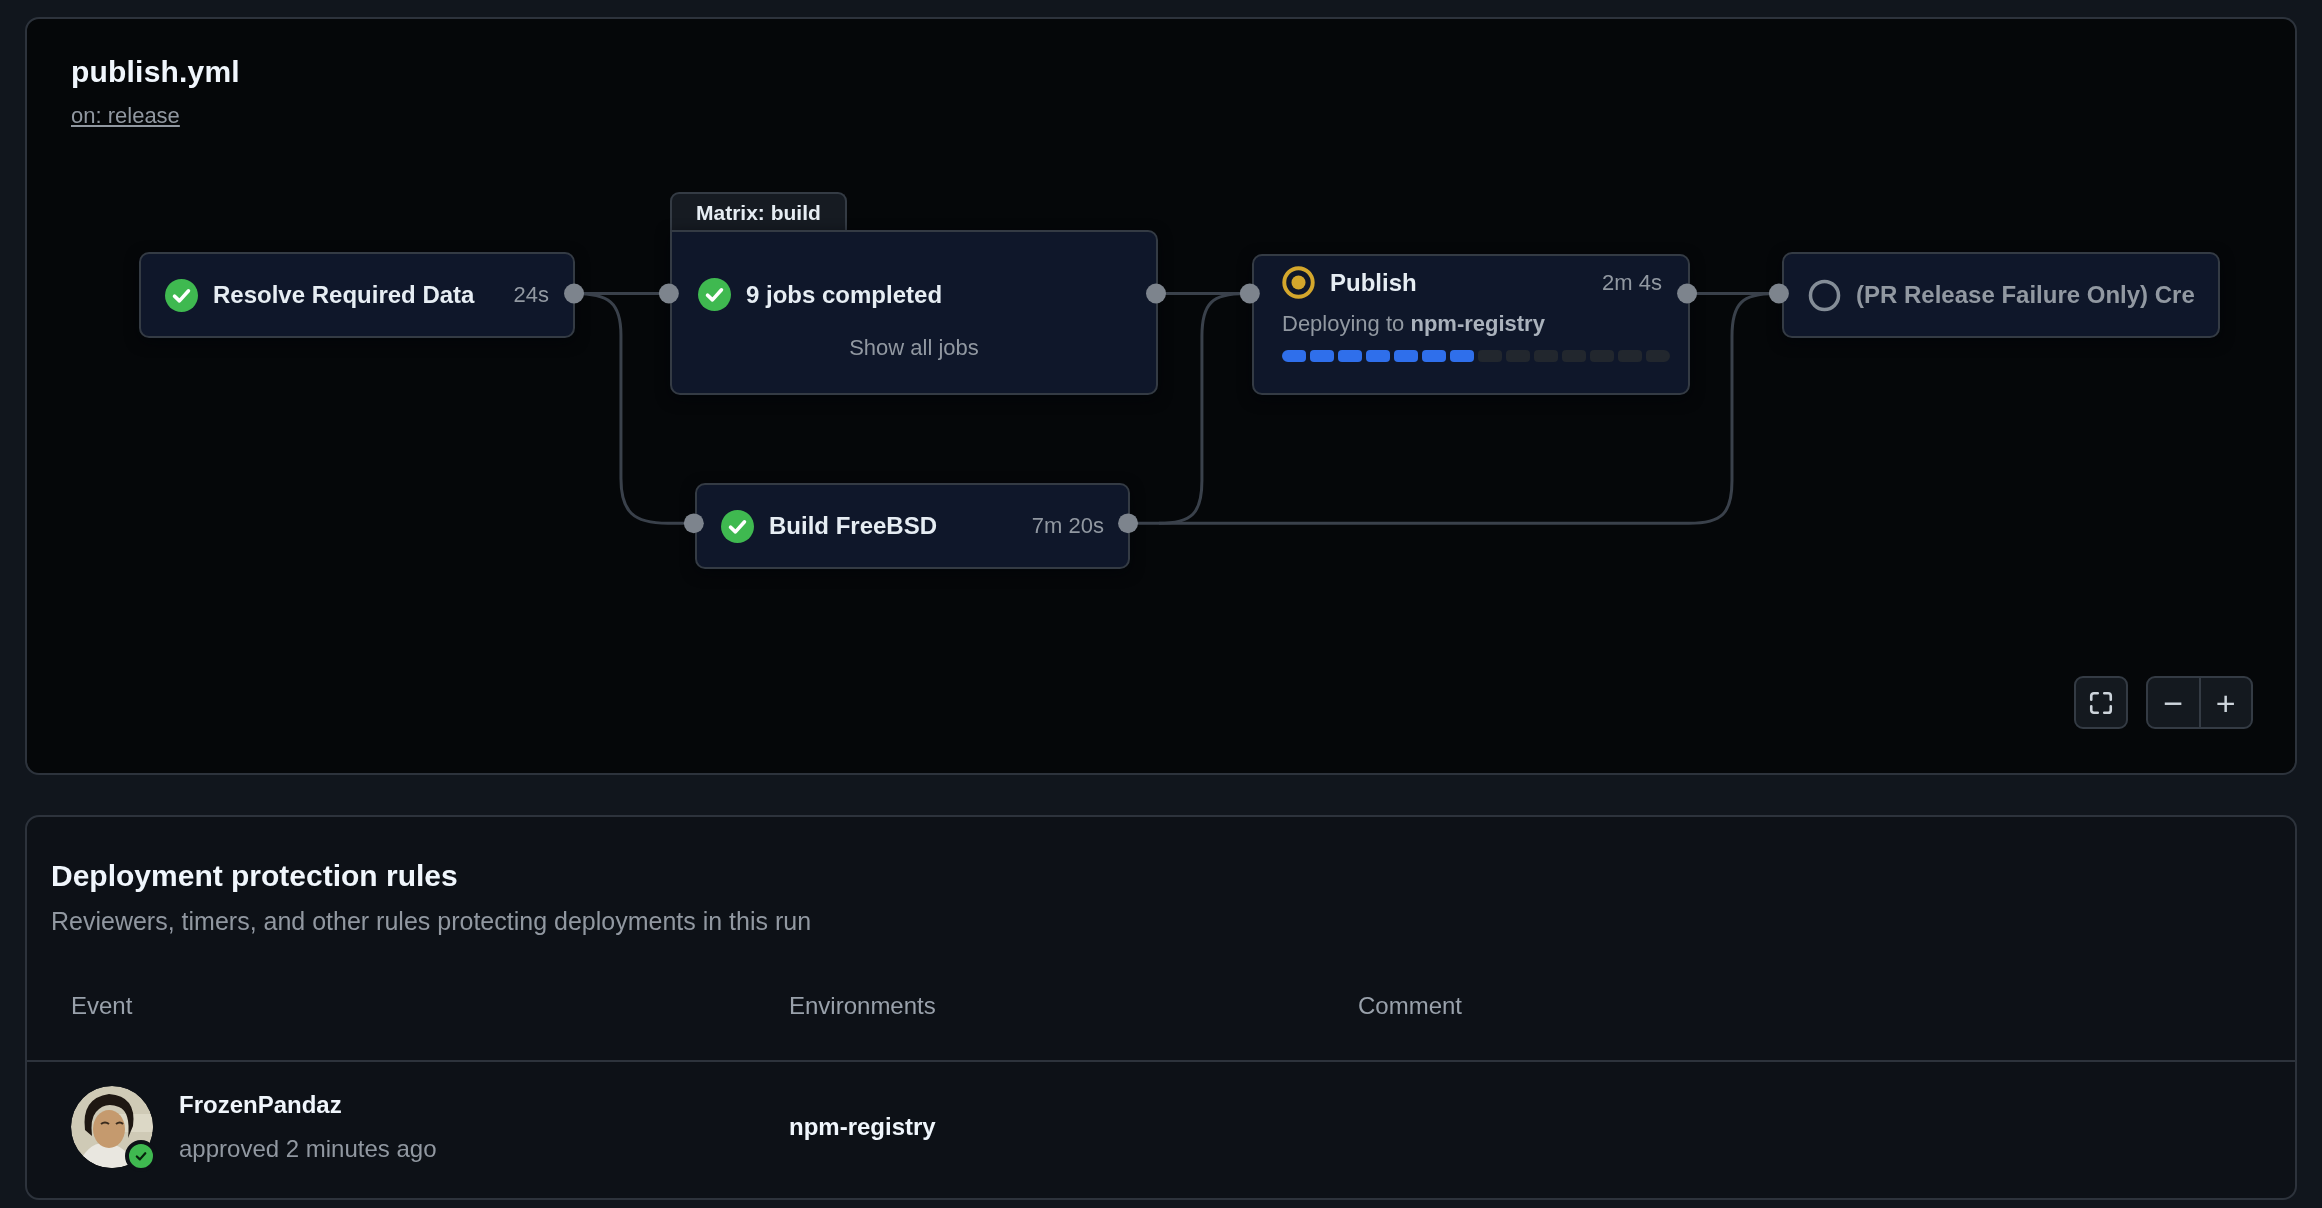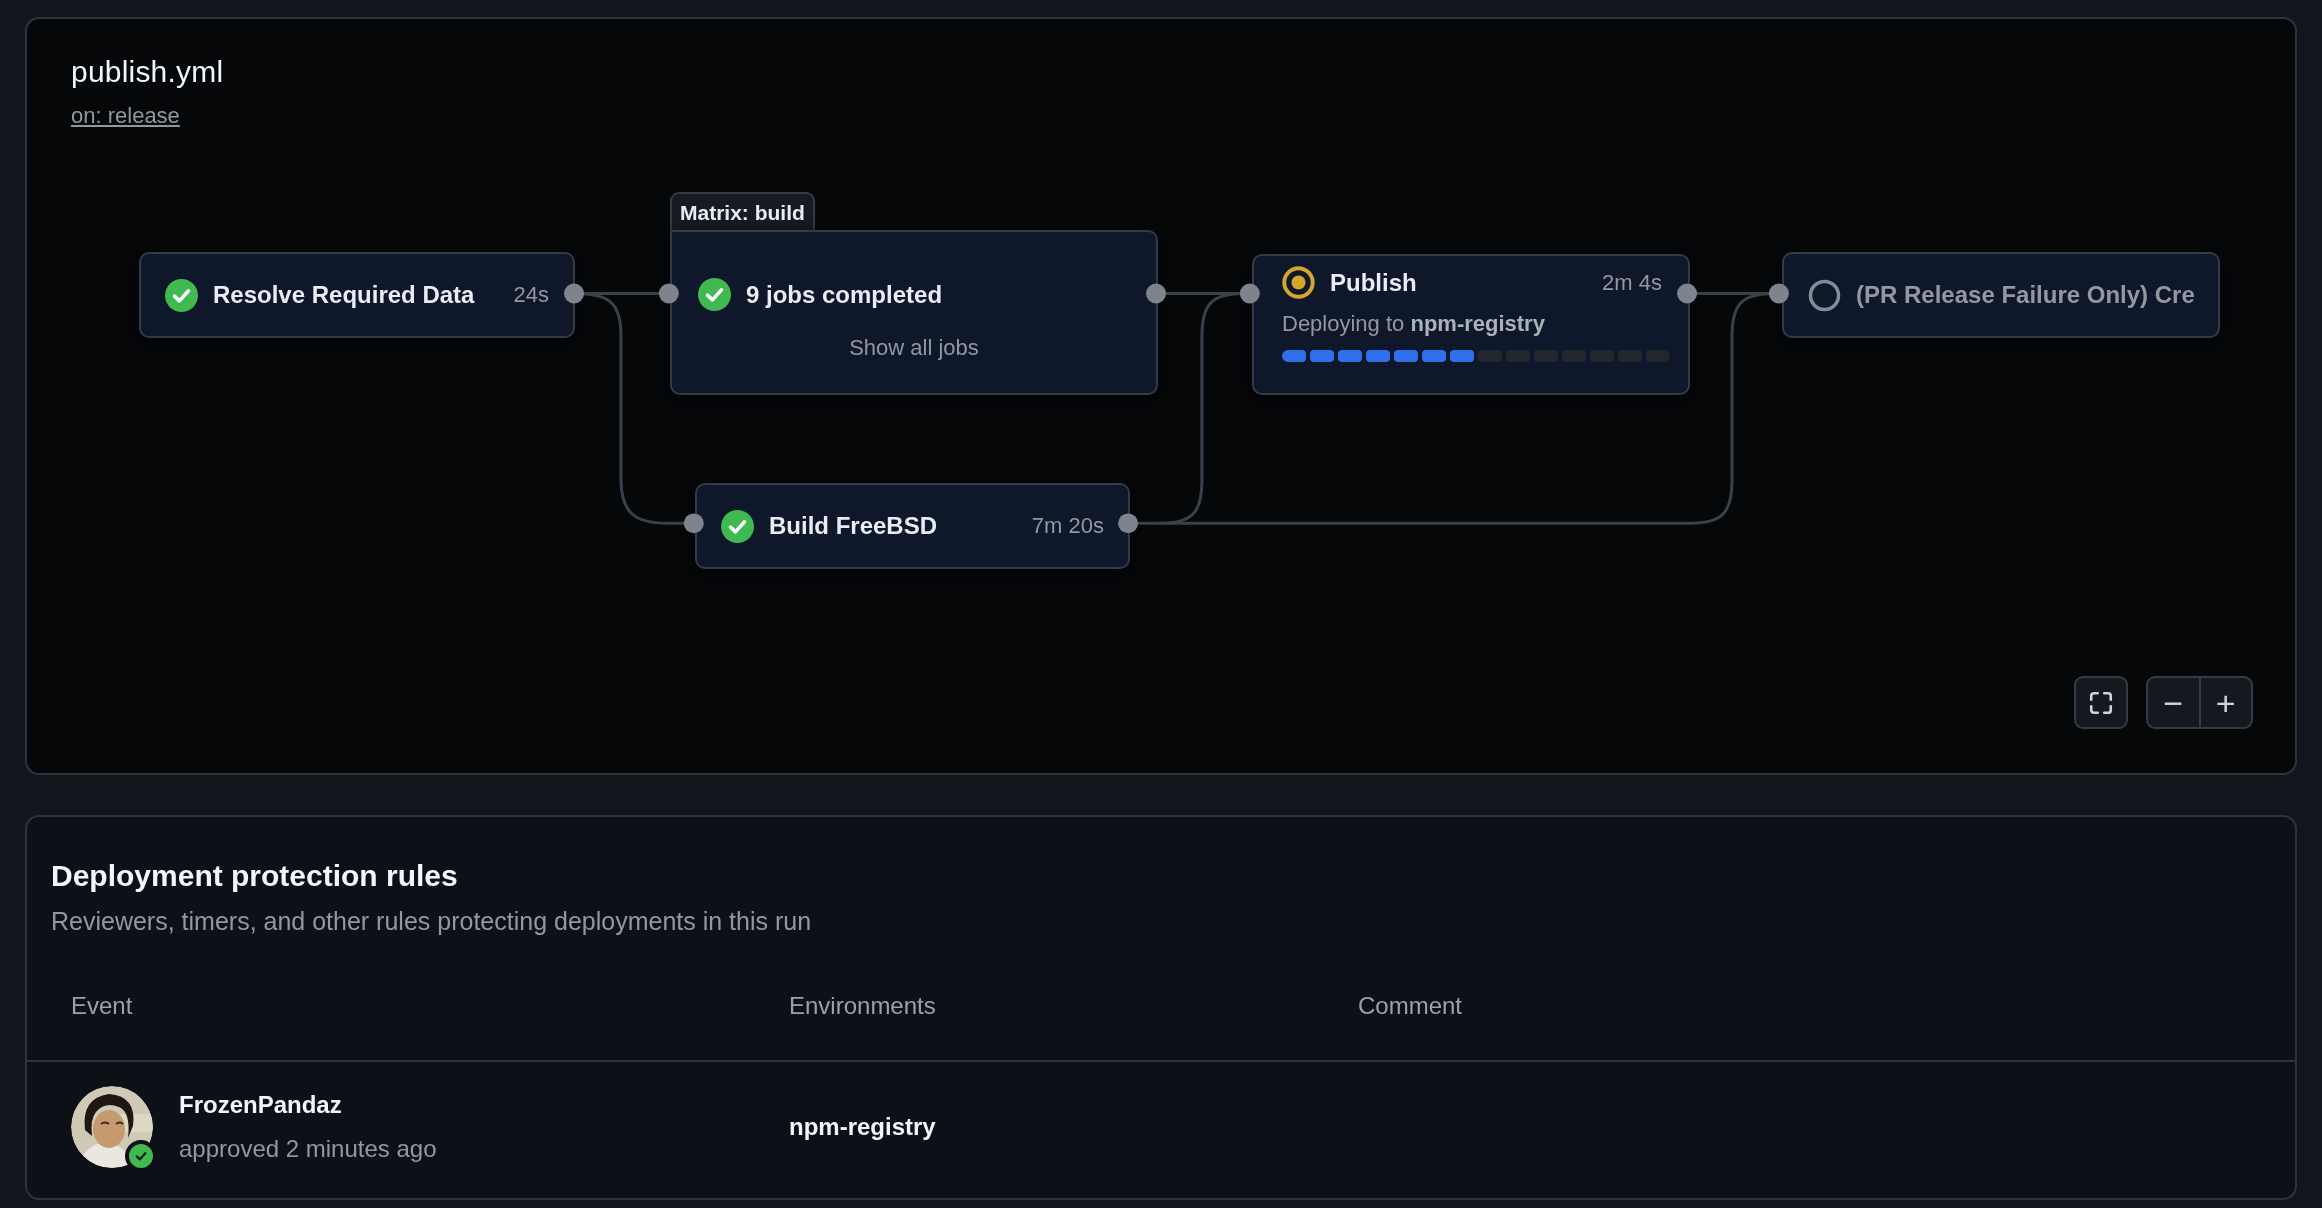--- a/index.html
+++ b/index.html
@@ -11,21 +11,21 @@
     position:relative;
     overflow:hidden;
   }
   .panel {
     position:absolute; left:25px; width:2272px;
     border:2px solid #2d333c; border-radius:14px;
   }
   
   .graph-panel { top:17px; height:758px; background:#050709; overflow:hidden; }
   .graph-head { position:absolute; left:44px; top:36px; z-index:3; }
-  .graph-title { font-size:30px; font-weight:400; color:#f0f6fc; letter-spacing:.2px; }
+  .graph-title { font-size:30px; font-weight:700; color:#f0f6fc; letter-spacing:.2px; }
   .graph-trigger { margin-top:14px; font-size:22px; color:#9198a1;text-decoration:underline; }
 
   .edges { position:absolute; inset:0; width:100%; height:100%; z-index:2; pointer-events:none; }
   .edge { fill:none; stroke:#3a414b; stroke-width:3; }
   .port { fill:#7d848d; }
 
   .node {
     position:absolute; z-index:1;
     background:#0f172a; border:2px solid #343b44; border-radius:10px;
     box-shadow:0 4px 14px rgba(1,4,9,.7);
@@ -39,21 +39,21 @@
   .status-icon { width:33px; height:33px; flex:0 0 33px; }
 
   .node-resolve { left:112px; top:233px; width:436px; height:86px; }
   .node-build   { left:668px; top:464px; width:435px; height:86px; }
   .node-pending { left:1755px; top:233px; width:438px; height:86px; }
 
   .matrix-tab {
     position:absolute; left:643px; top:173px; height:40px; z-index:1;
     background:#161b22; border:2px solid #343b44; border-bottom:none;
     border-radius:9px 9px 0 0;
-    padding:0 8px; display:flex; align-items:center;
+    padding:0 24px; display:flex; align-items:center;
   }
   .matrix-tab-label { font-size:21px; font-weight:700; color:#e6edf3; white-space:nowrap; }
   .node-matrix {
     left:643px; top:211px; width:488px; height:165px;
     flex-direction:column; align-items:center; justify-content:flex-start;
     padding:46px 26px 0 26px; border-top-left-radius:0;
   }
   .matrix-link { margin-top:24px; font-size:22px; color:#9198a1; cursor:pointer; }
 
   .node-publish {

